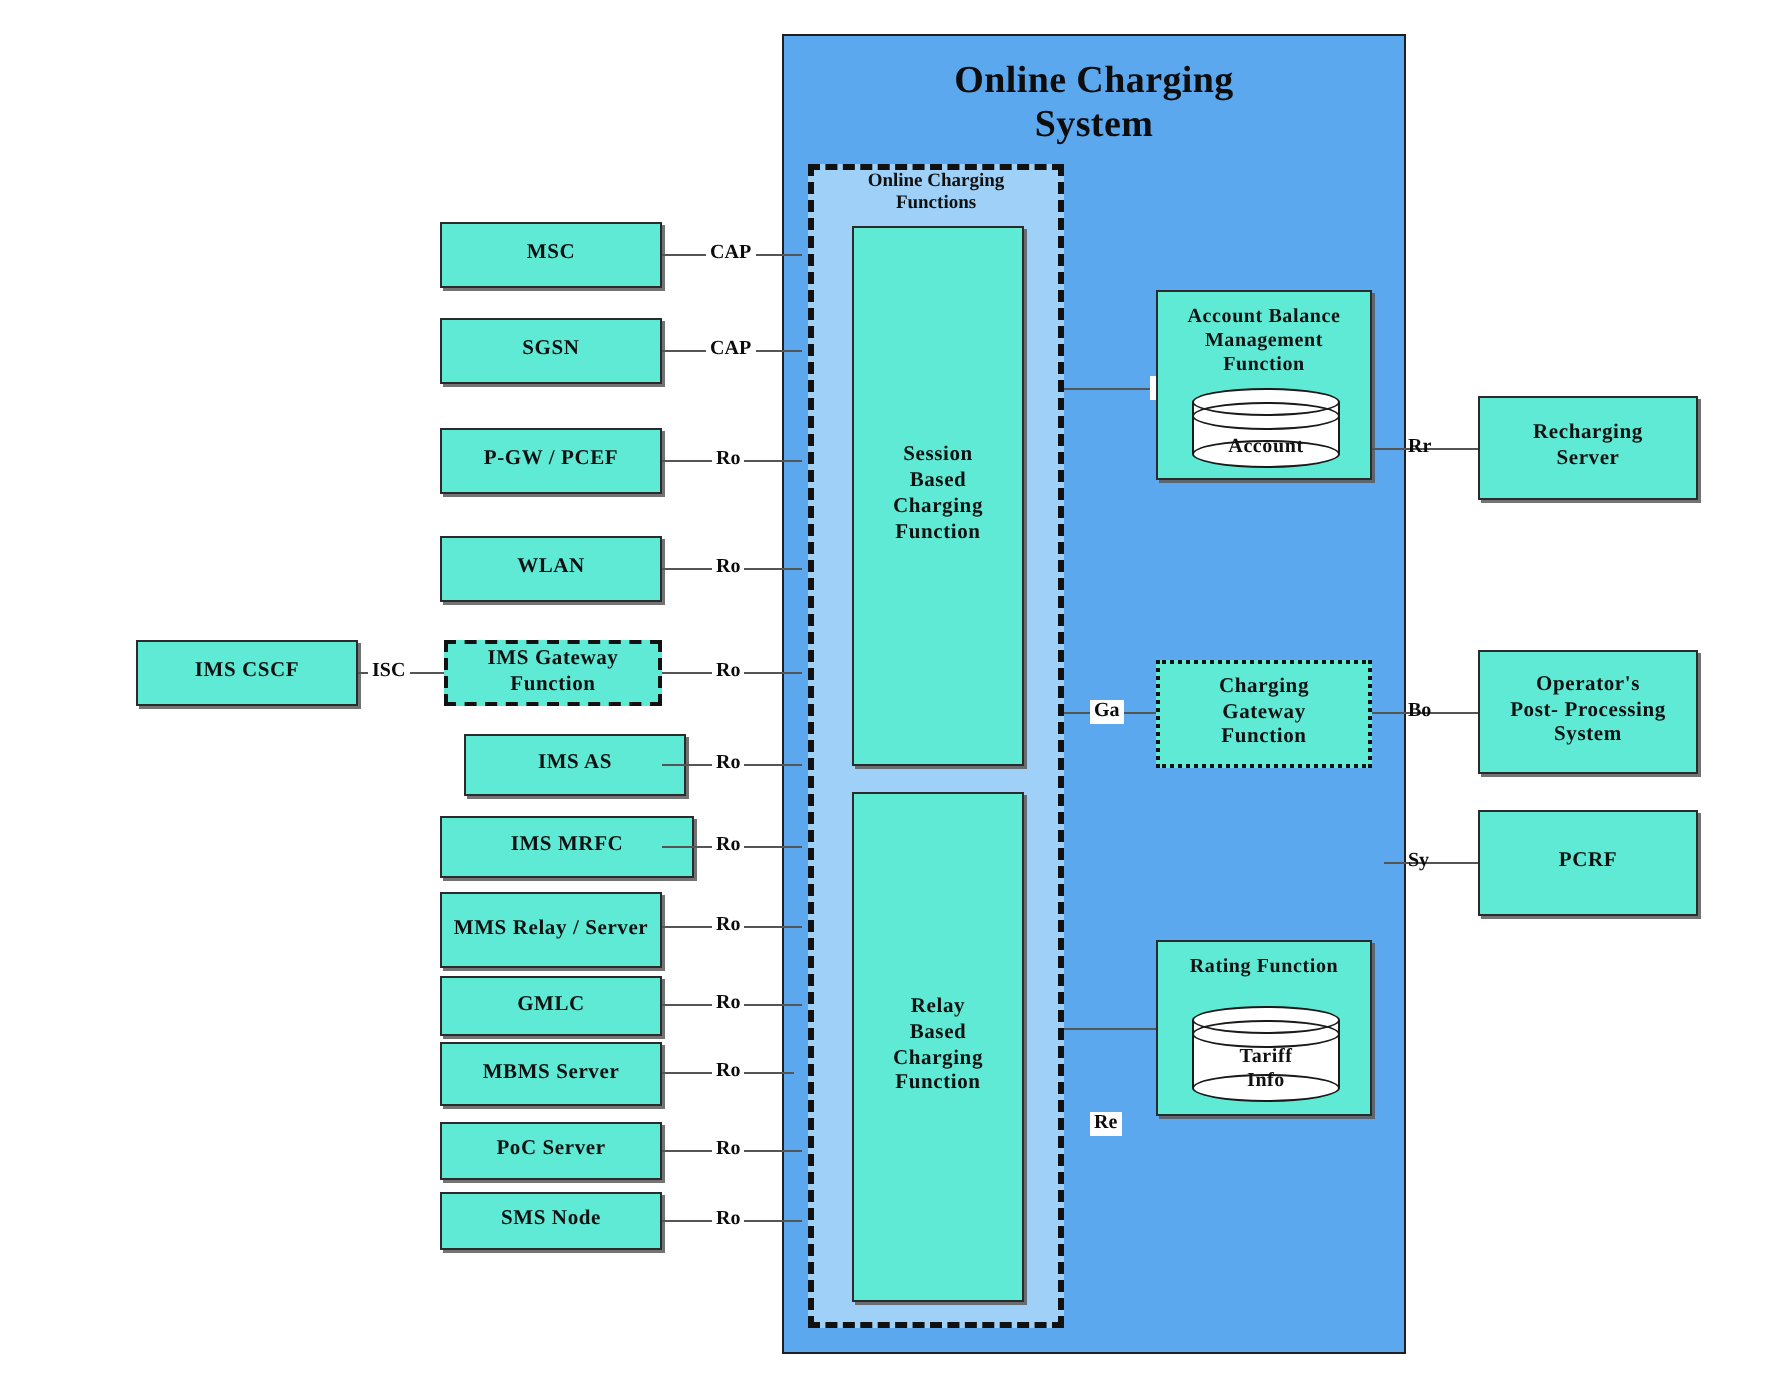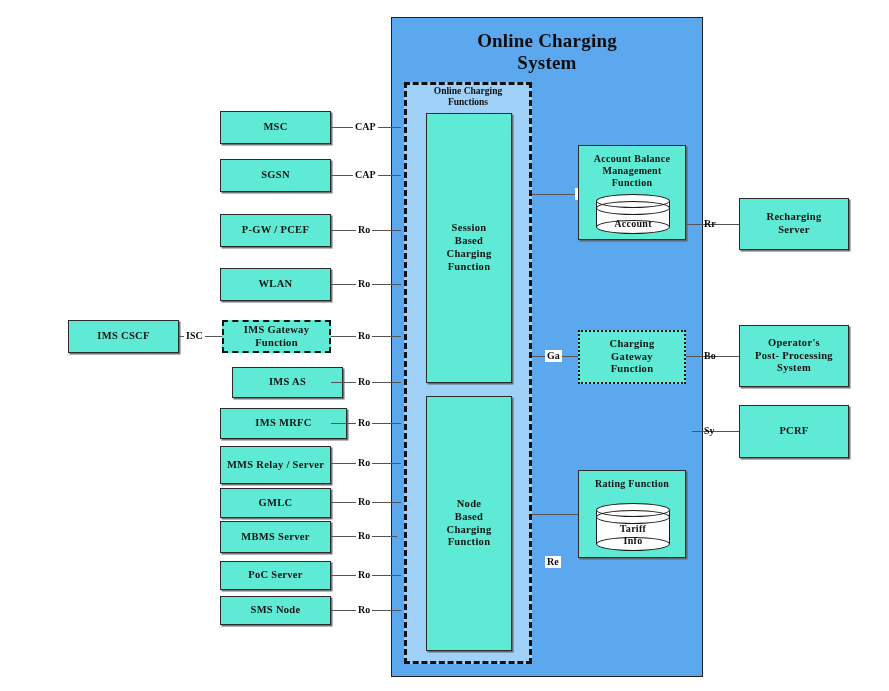--- a/index.html
+++ b/index.html
@@ -113,21 +113,21 @@
     <span>
       <span>Session</span>
       <span>Based</span>
       <span>Charging</span>
       <span>Function</span>
     </span>
   </div>
 
   <div class="box" style="left:426px;top:396px;width:86px;height:255px;">
     <span>
-      <span>Node</span>
+      <span>Relay</span>
       <span>Based</span>
       <span>Charging</span>
       <span>Function</span>
     </span>
   </div>
 
   <div class="box nodebox" style="left:220px;top:111px;width:111px;height:33px;">
     <span>MSC</span>
   </div>
   <div class="hline" style="left:331px;top:127px;width:70px;"></div>

